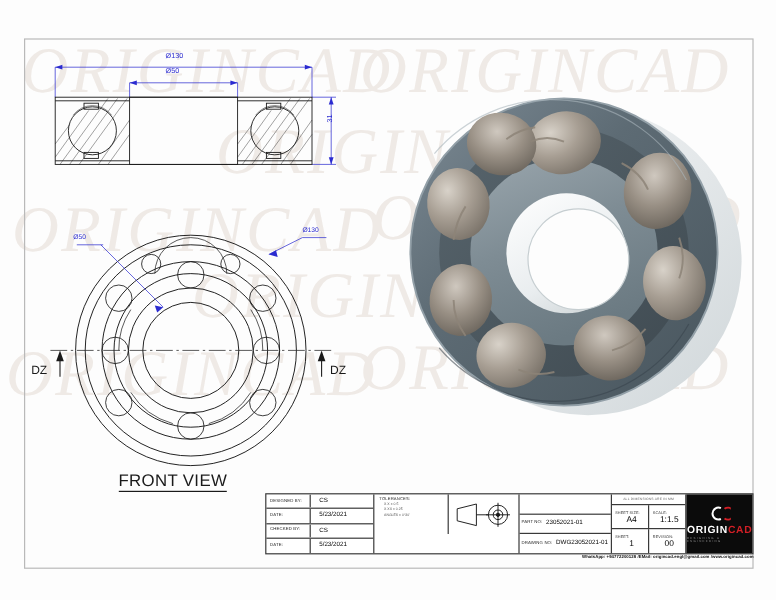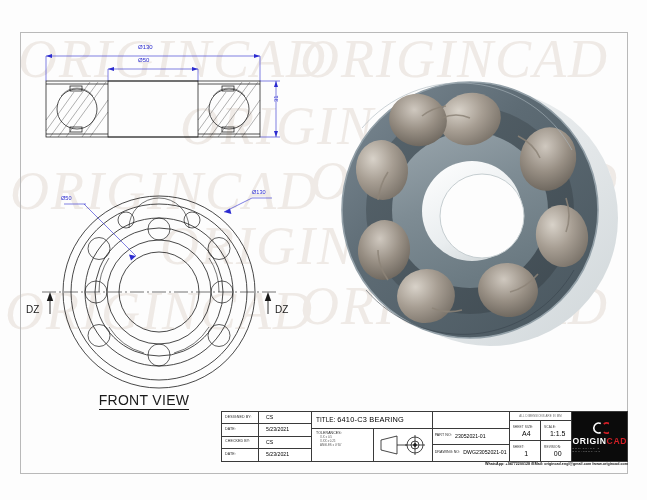--- a/index.html
+++ b/index.html
@@ -372,24 +372,20 @@
         <div class="kdiv">
             <span class="tb-key">DATE:</span>
           </div>
         <div class="vdiv">
             <span class="tb-val">5/23/2021</span>
           </div>
       </div>
     </div>
 
     <div class="tb-col colB bl">
-      <div class="titleRow bb">
-        <span class="t-lab">TITLE:</span>
-        <span class="t-val">6410-C3  BEARING</span>
-      </div>
       <div class="tolRow">
         <div class="tolBox">
           <div class="th">TOLERANCES:</div>
           <div class="tl">X.X  ± 0.5</div>
           <div class="tl">X.XX ± 0.25</div>
           <div class="tl">ANGLES ± 0°30'</div>
         </div>
         <div class="projBox">
           <svg width="52" height="22" viewBox="0 0 52 22">
             <g fill="none" stroke="#1a1a1a" stroke-width="0.8">

